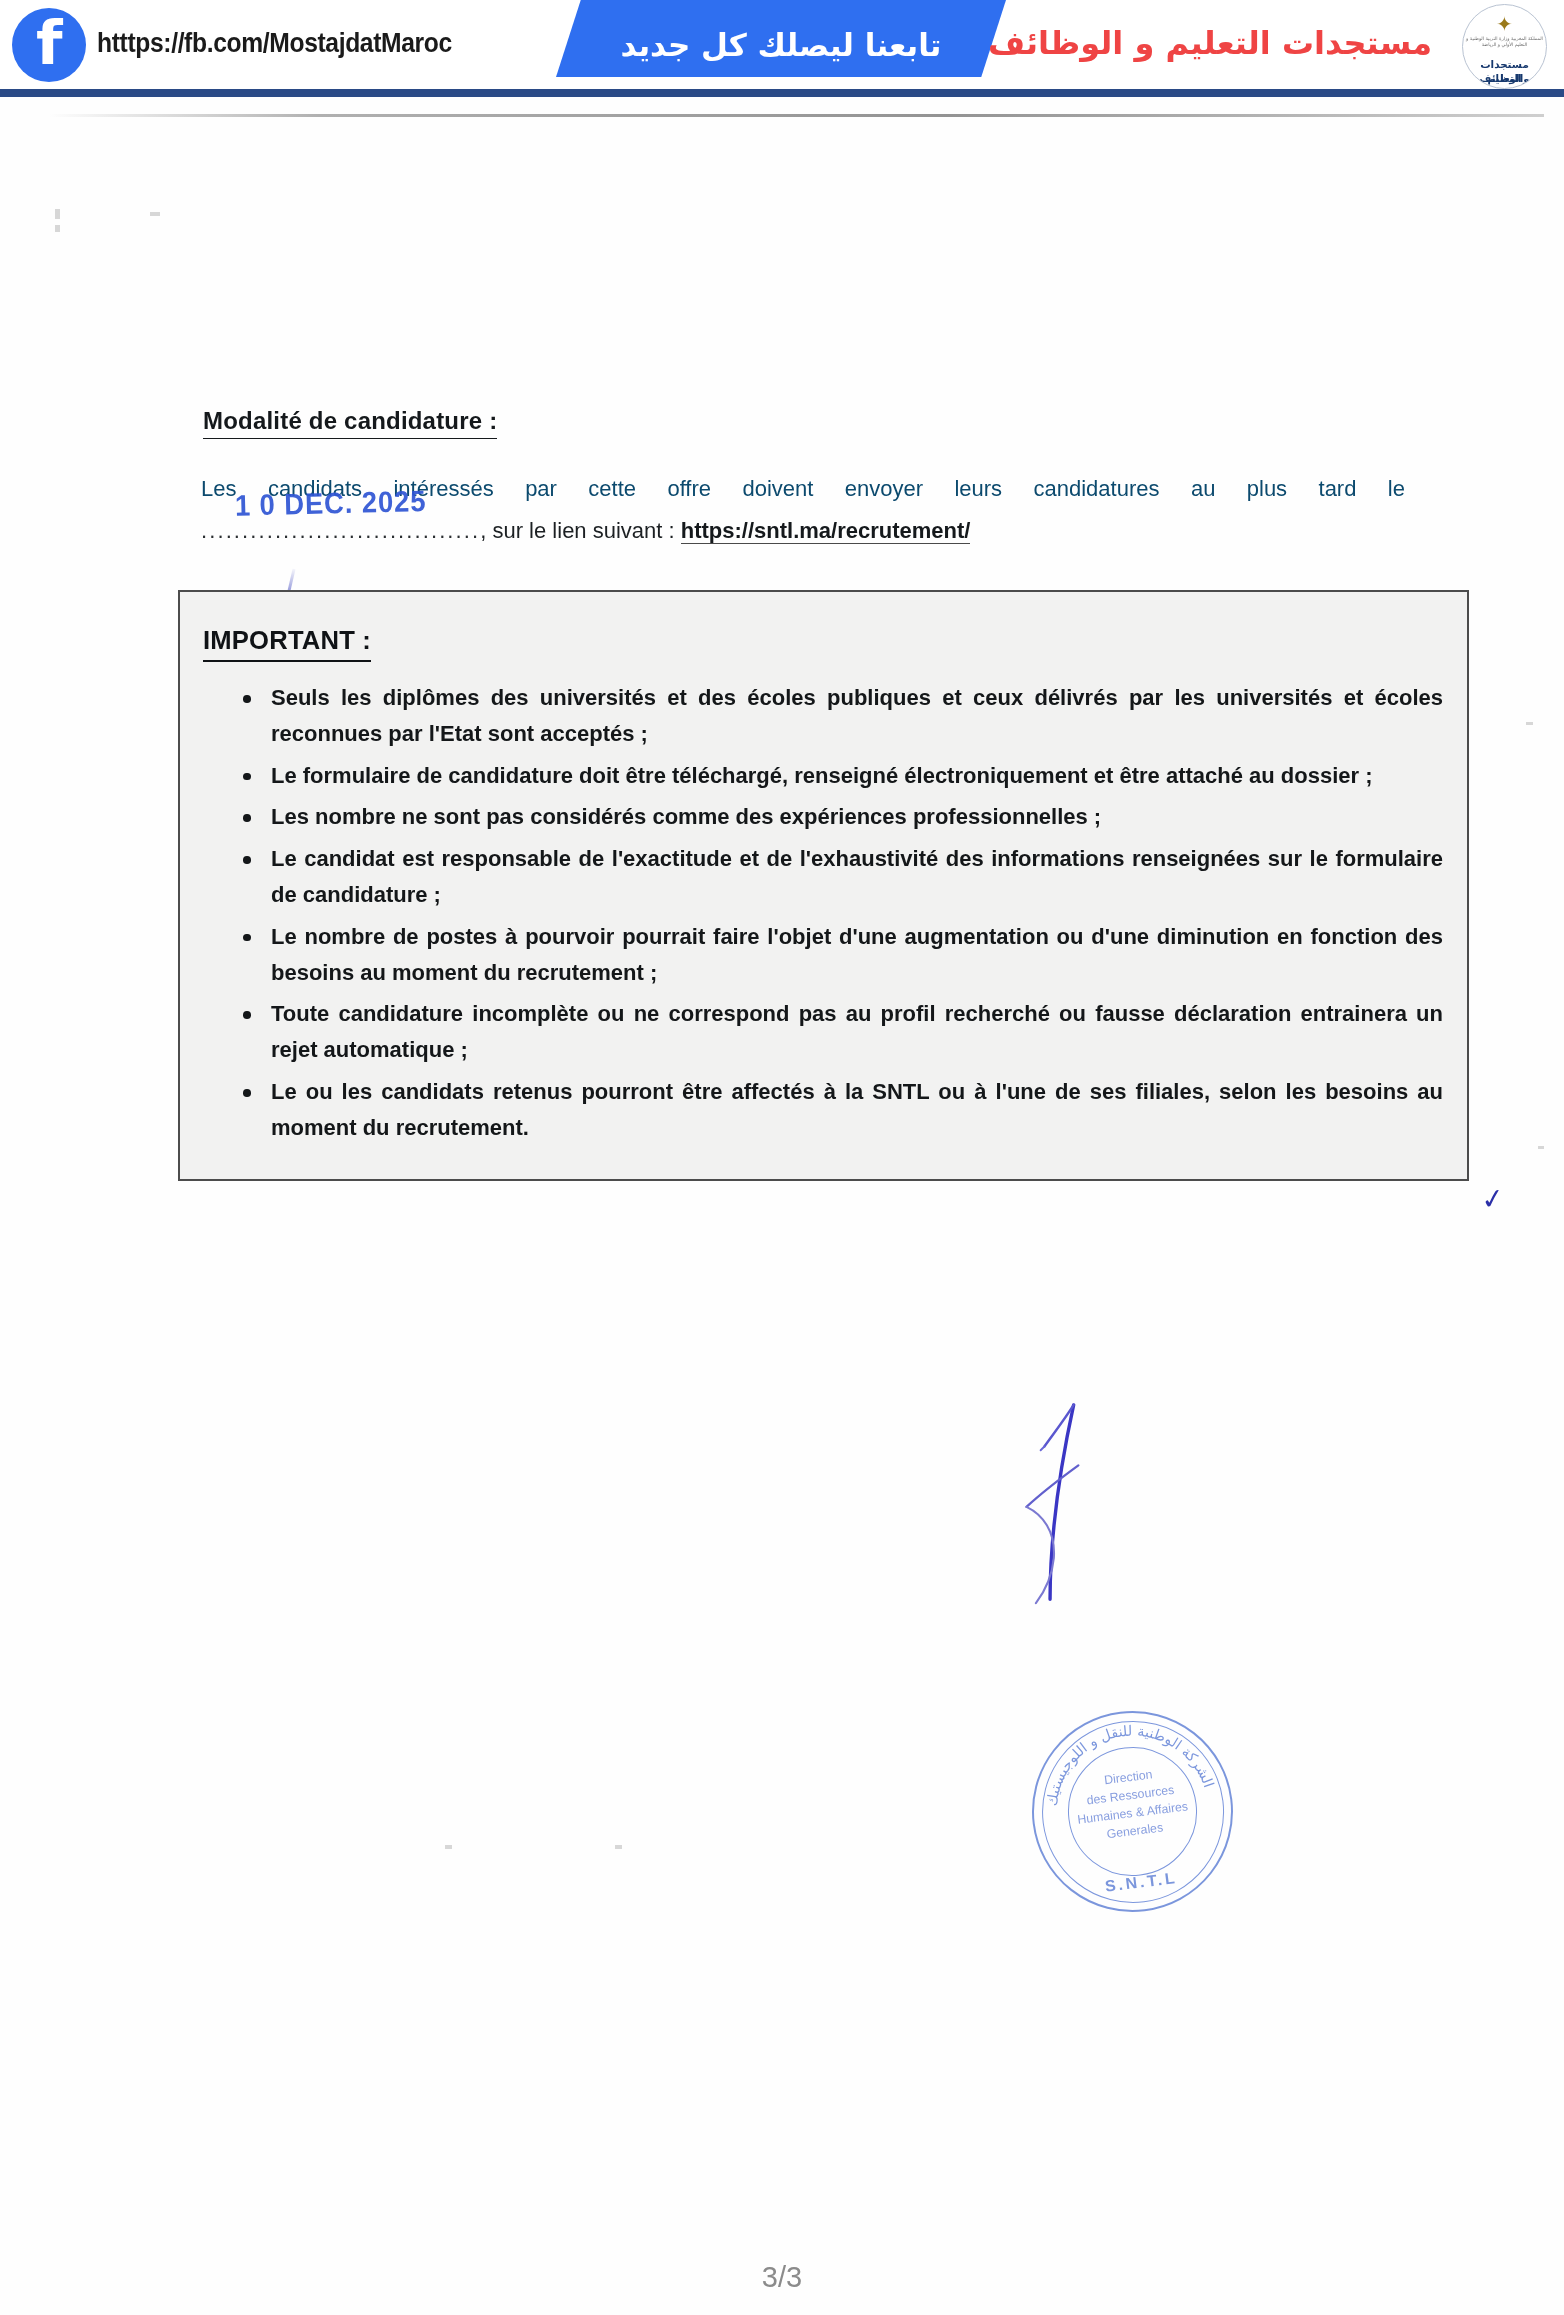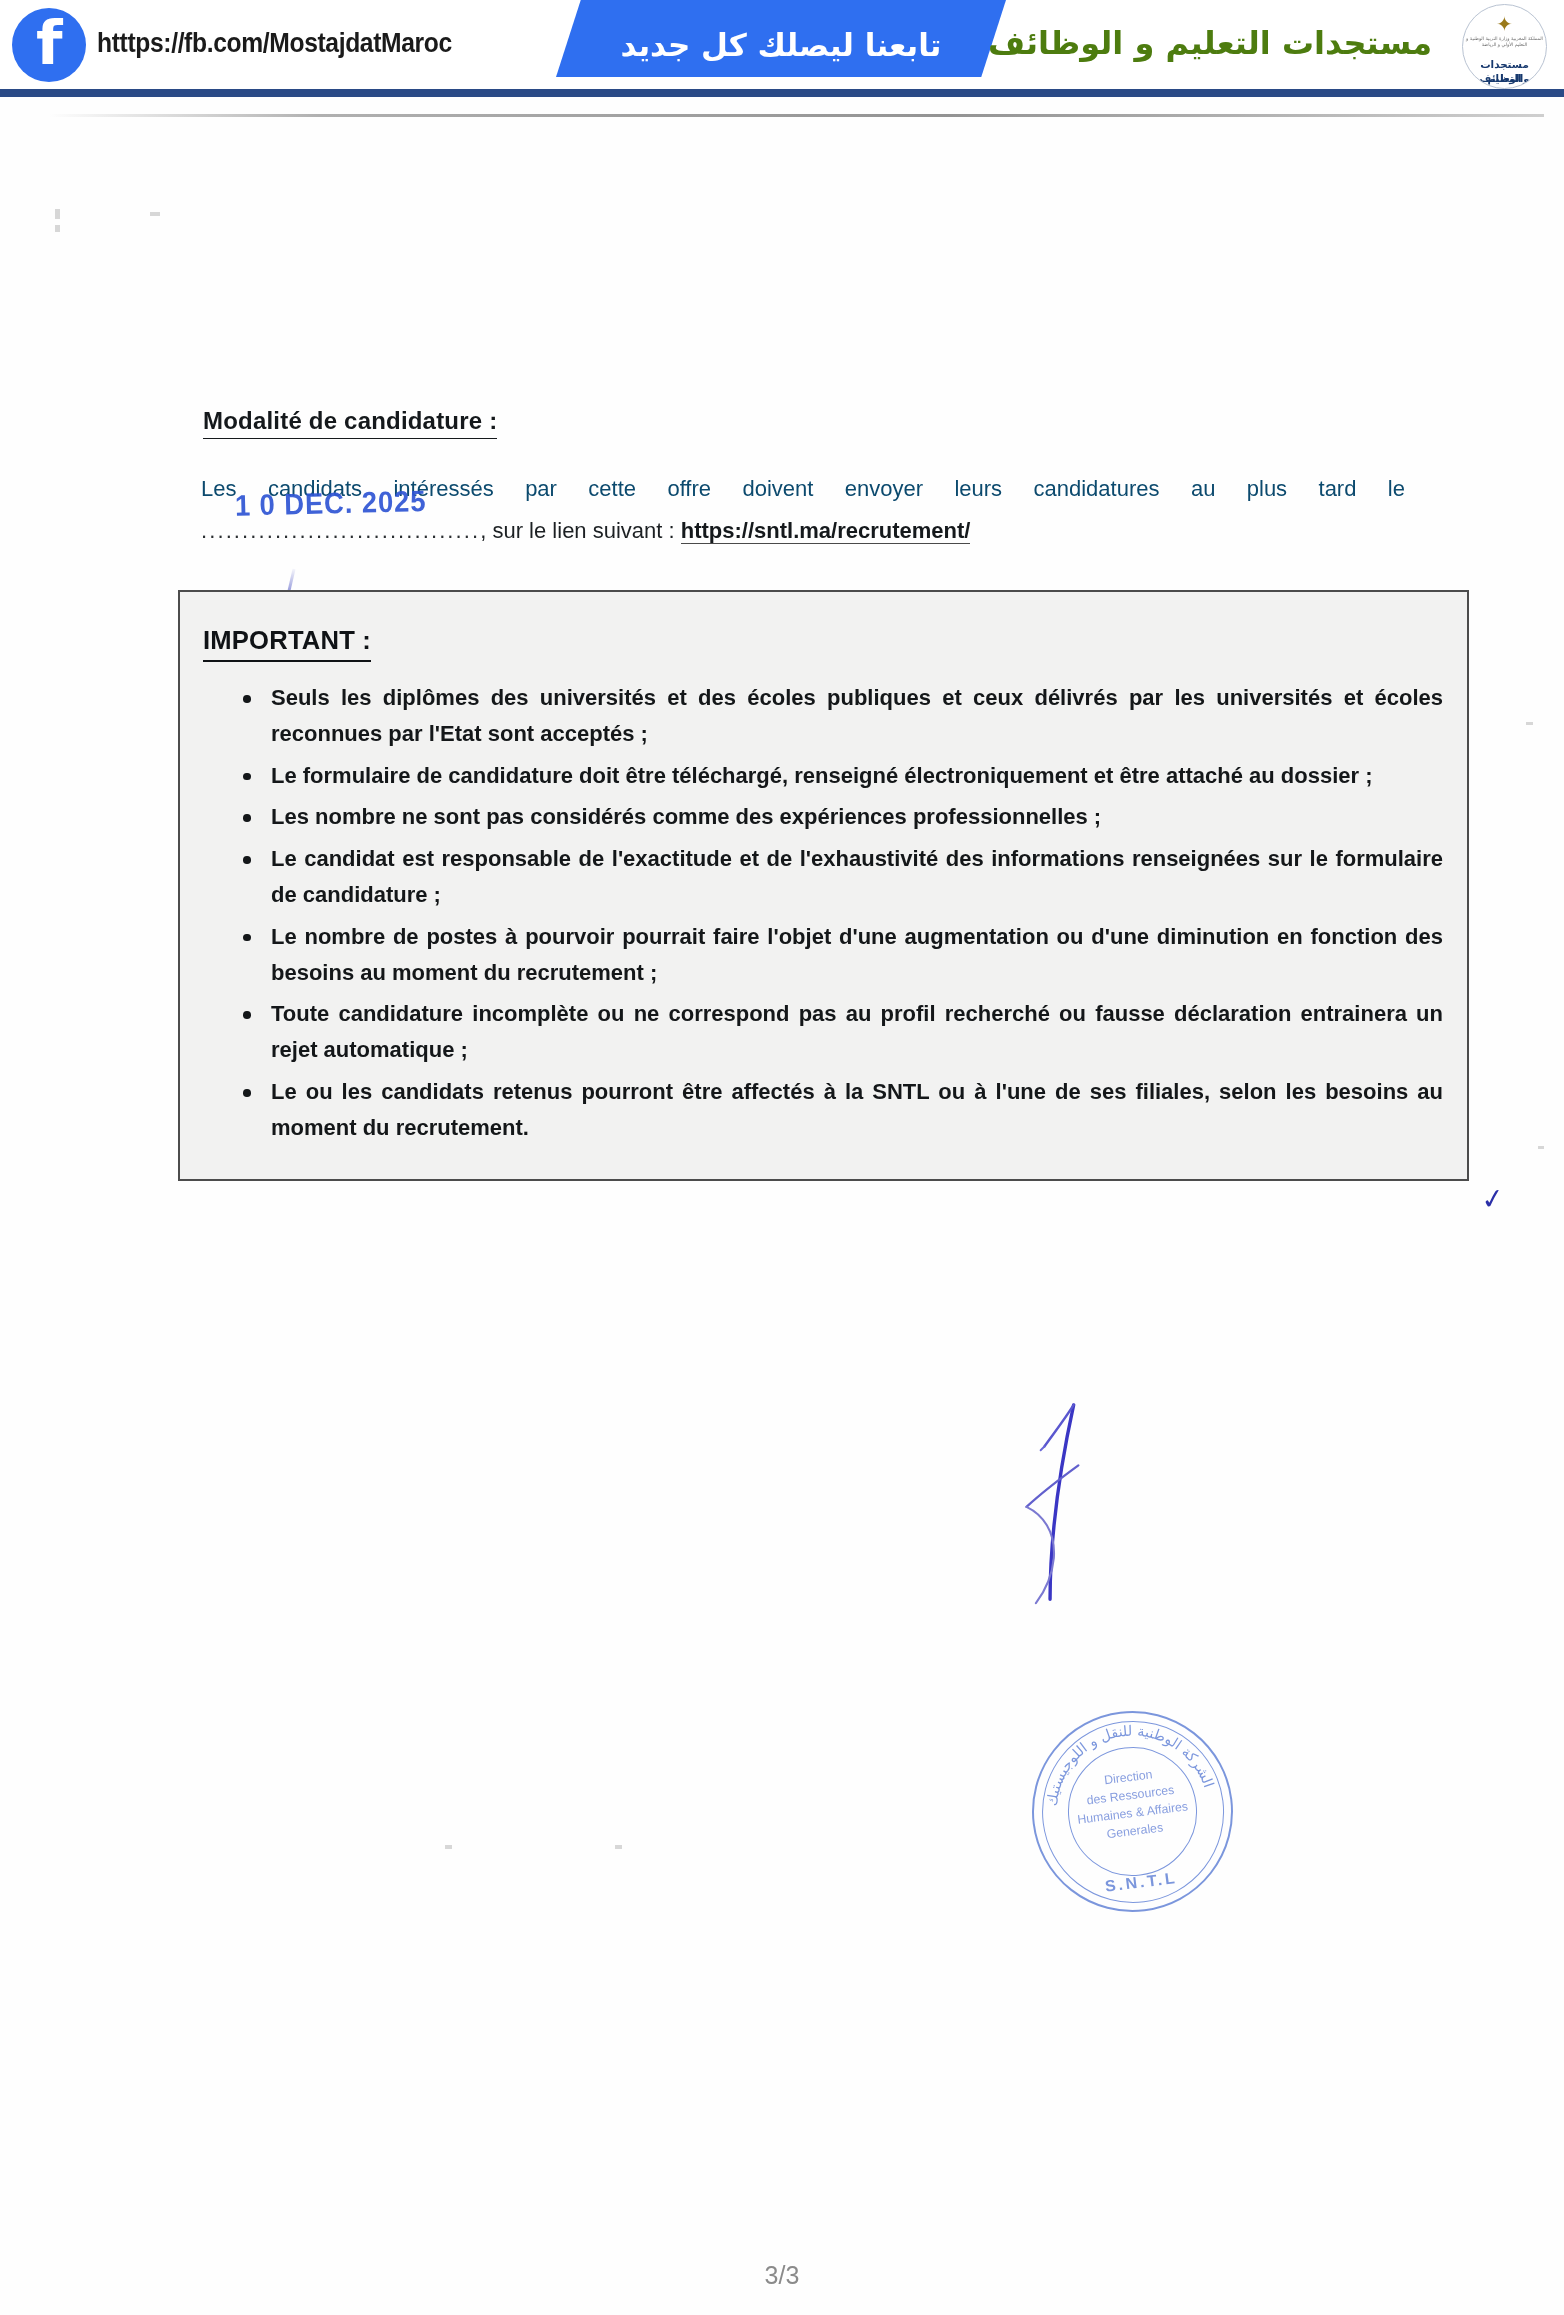--- a/index.html
+++ b/index.html
@@ -79,21 +79,21 @@
     font-weight: 700;
     font-size: 31px;
     line-height: 91px;
     text-align: center;
     white-space: nowrap;
   }
   .site-name-ar {
     position: absolute;
     right: 132px; top: 14px;
     width: 407px;
-    color: #4d7c0f;
+    color: #ef4444;
     direction: rtl;
     font-family: "DejaVu Sans", sans-serif;
     font-weight: 700;
     font-size: 32px;
     line-height: 59px;
     text-align: right;
     white-space: nowrap;
   }
   .site-badge {
     position: absolute;
@@ -356,21 +356,21 @@
     width: 201px; height: 201px;
   }
 
   
   .page-number {
     position: absolute;
     left: 0; top: 2164px;
     width: 1564px;
     color: #8b8b8b;
     font-family: "Liberation Sans", sans-serif;
-    font-size: 25px;
+    font-size: 29px;
     text-align: center;
   }
 </style>
 </head>
 <body>
 
 <div class="banner">
 
   <div class="fb-logo">
     <div class="f-glyph">f</div>

